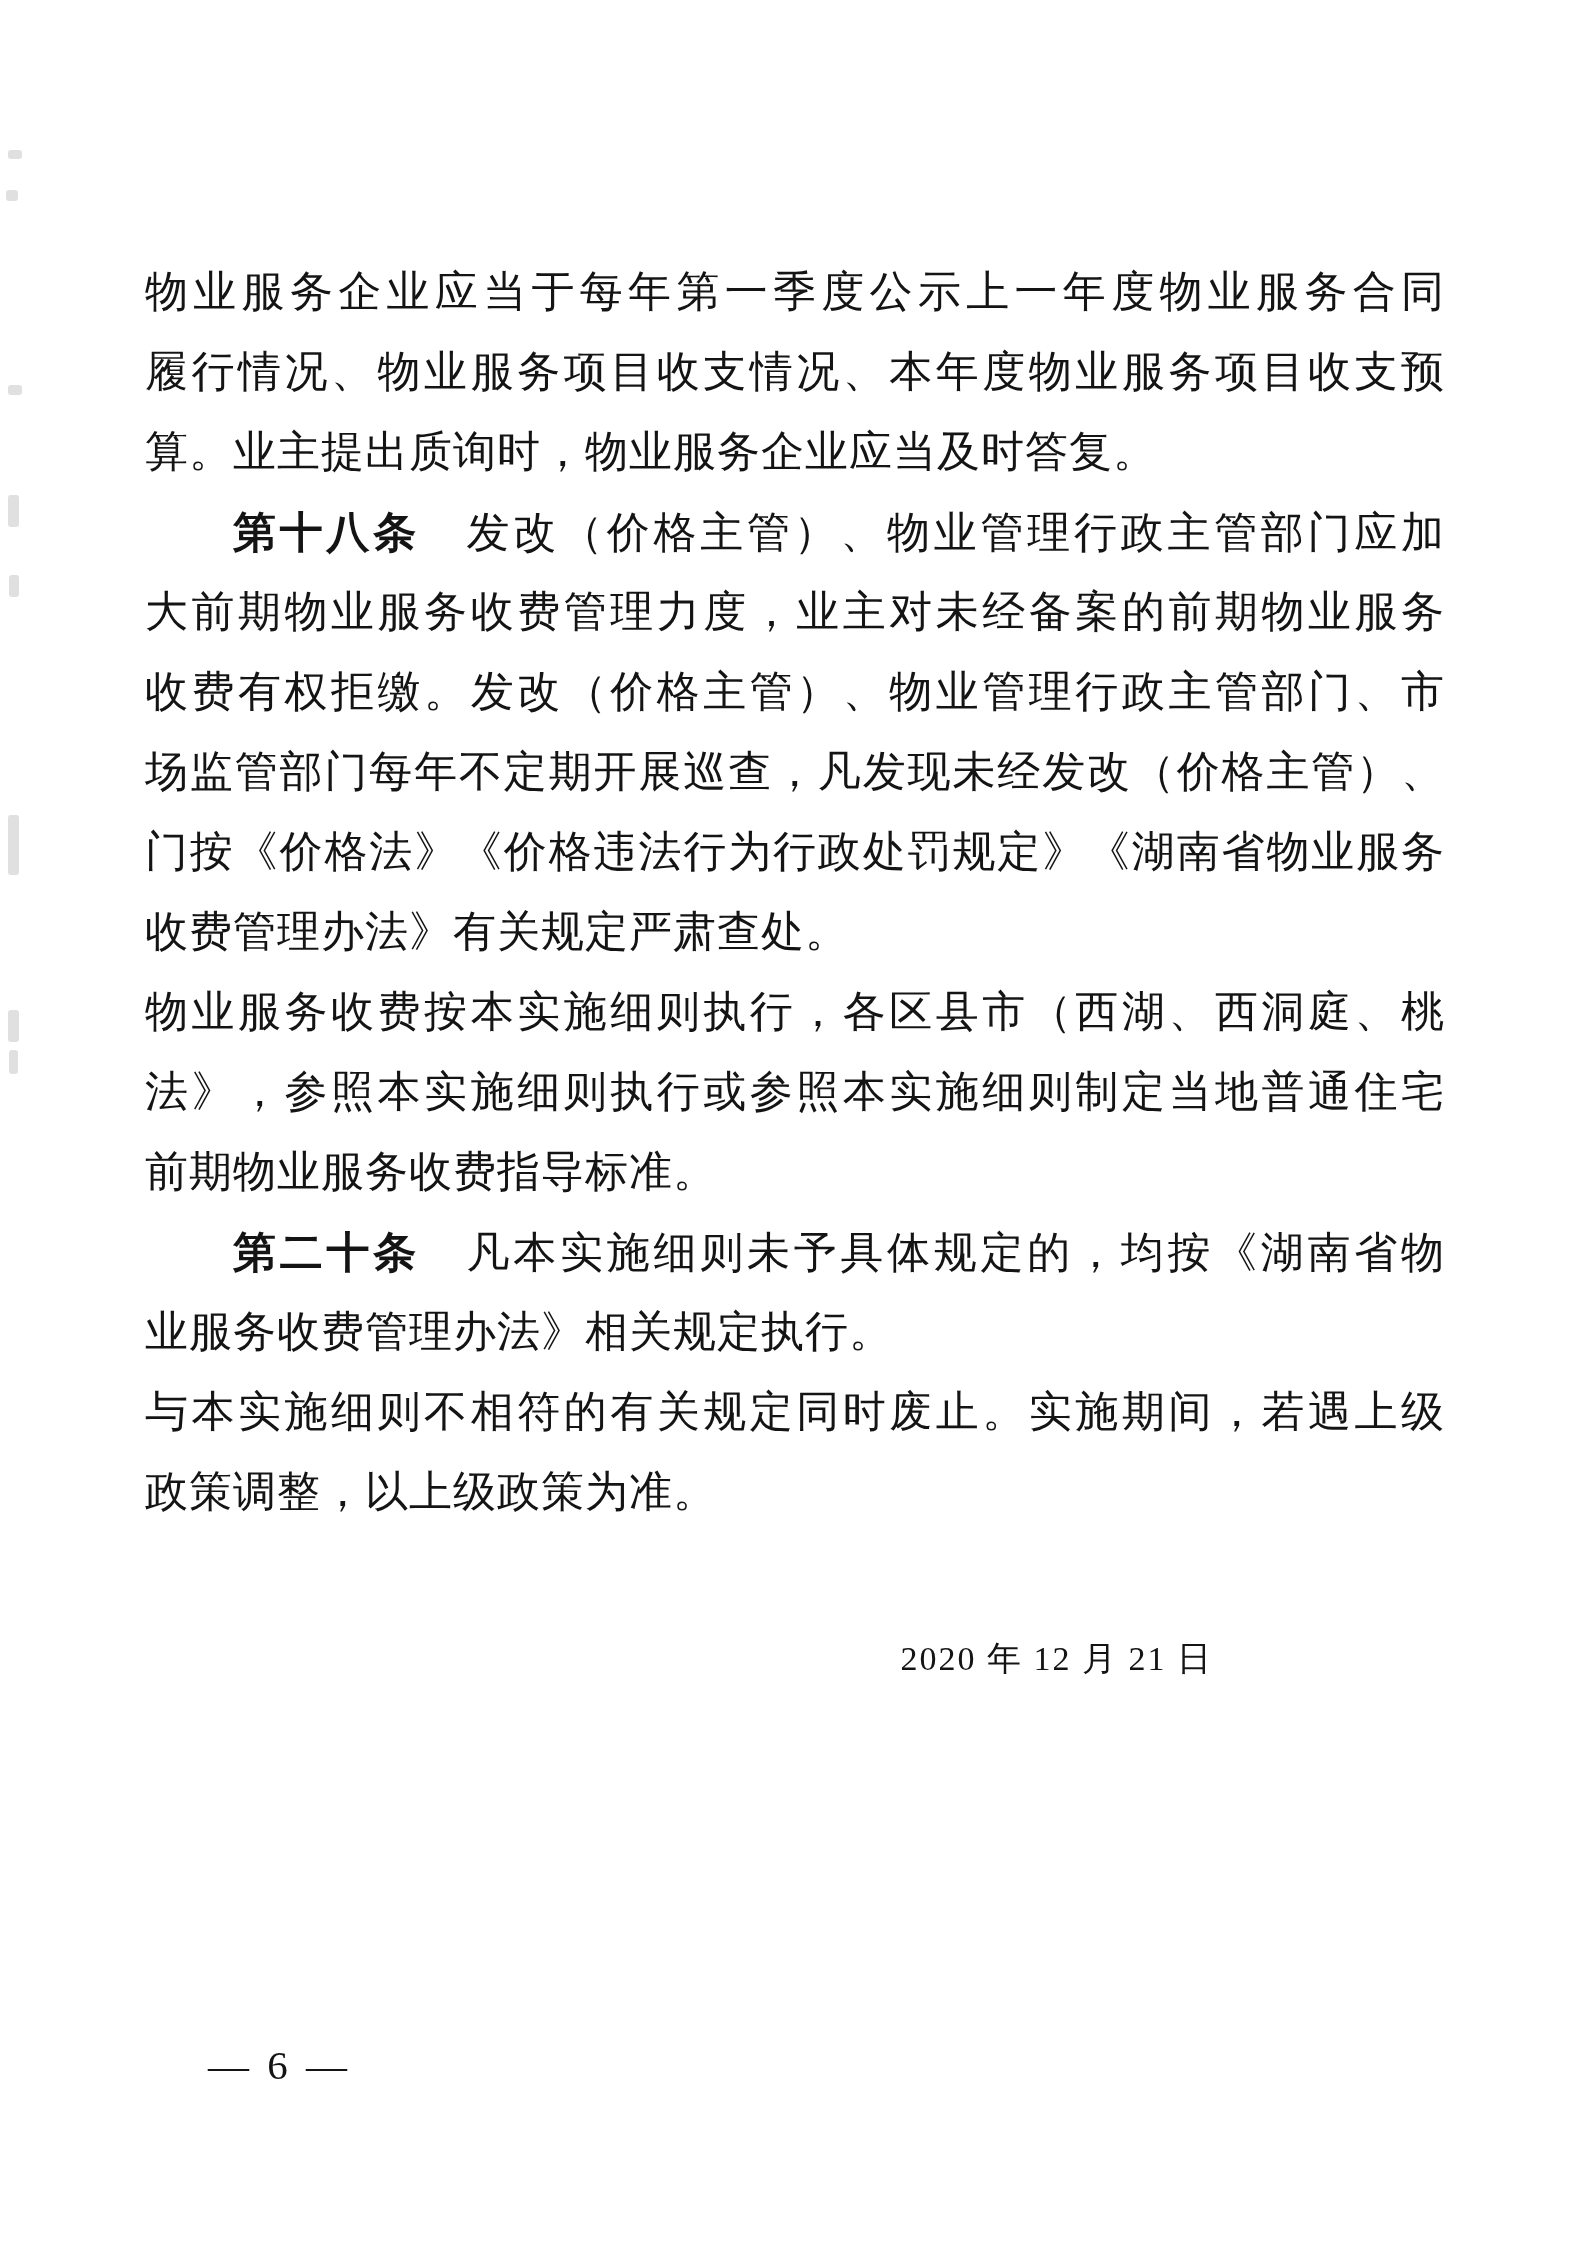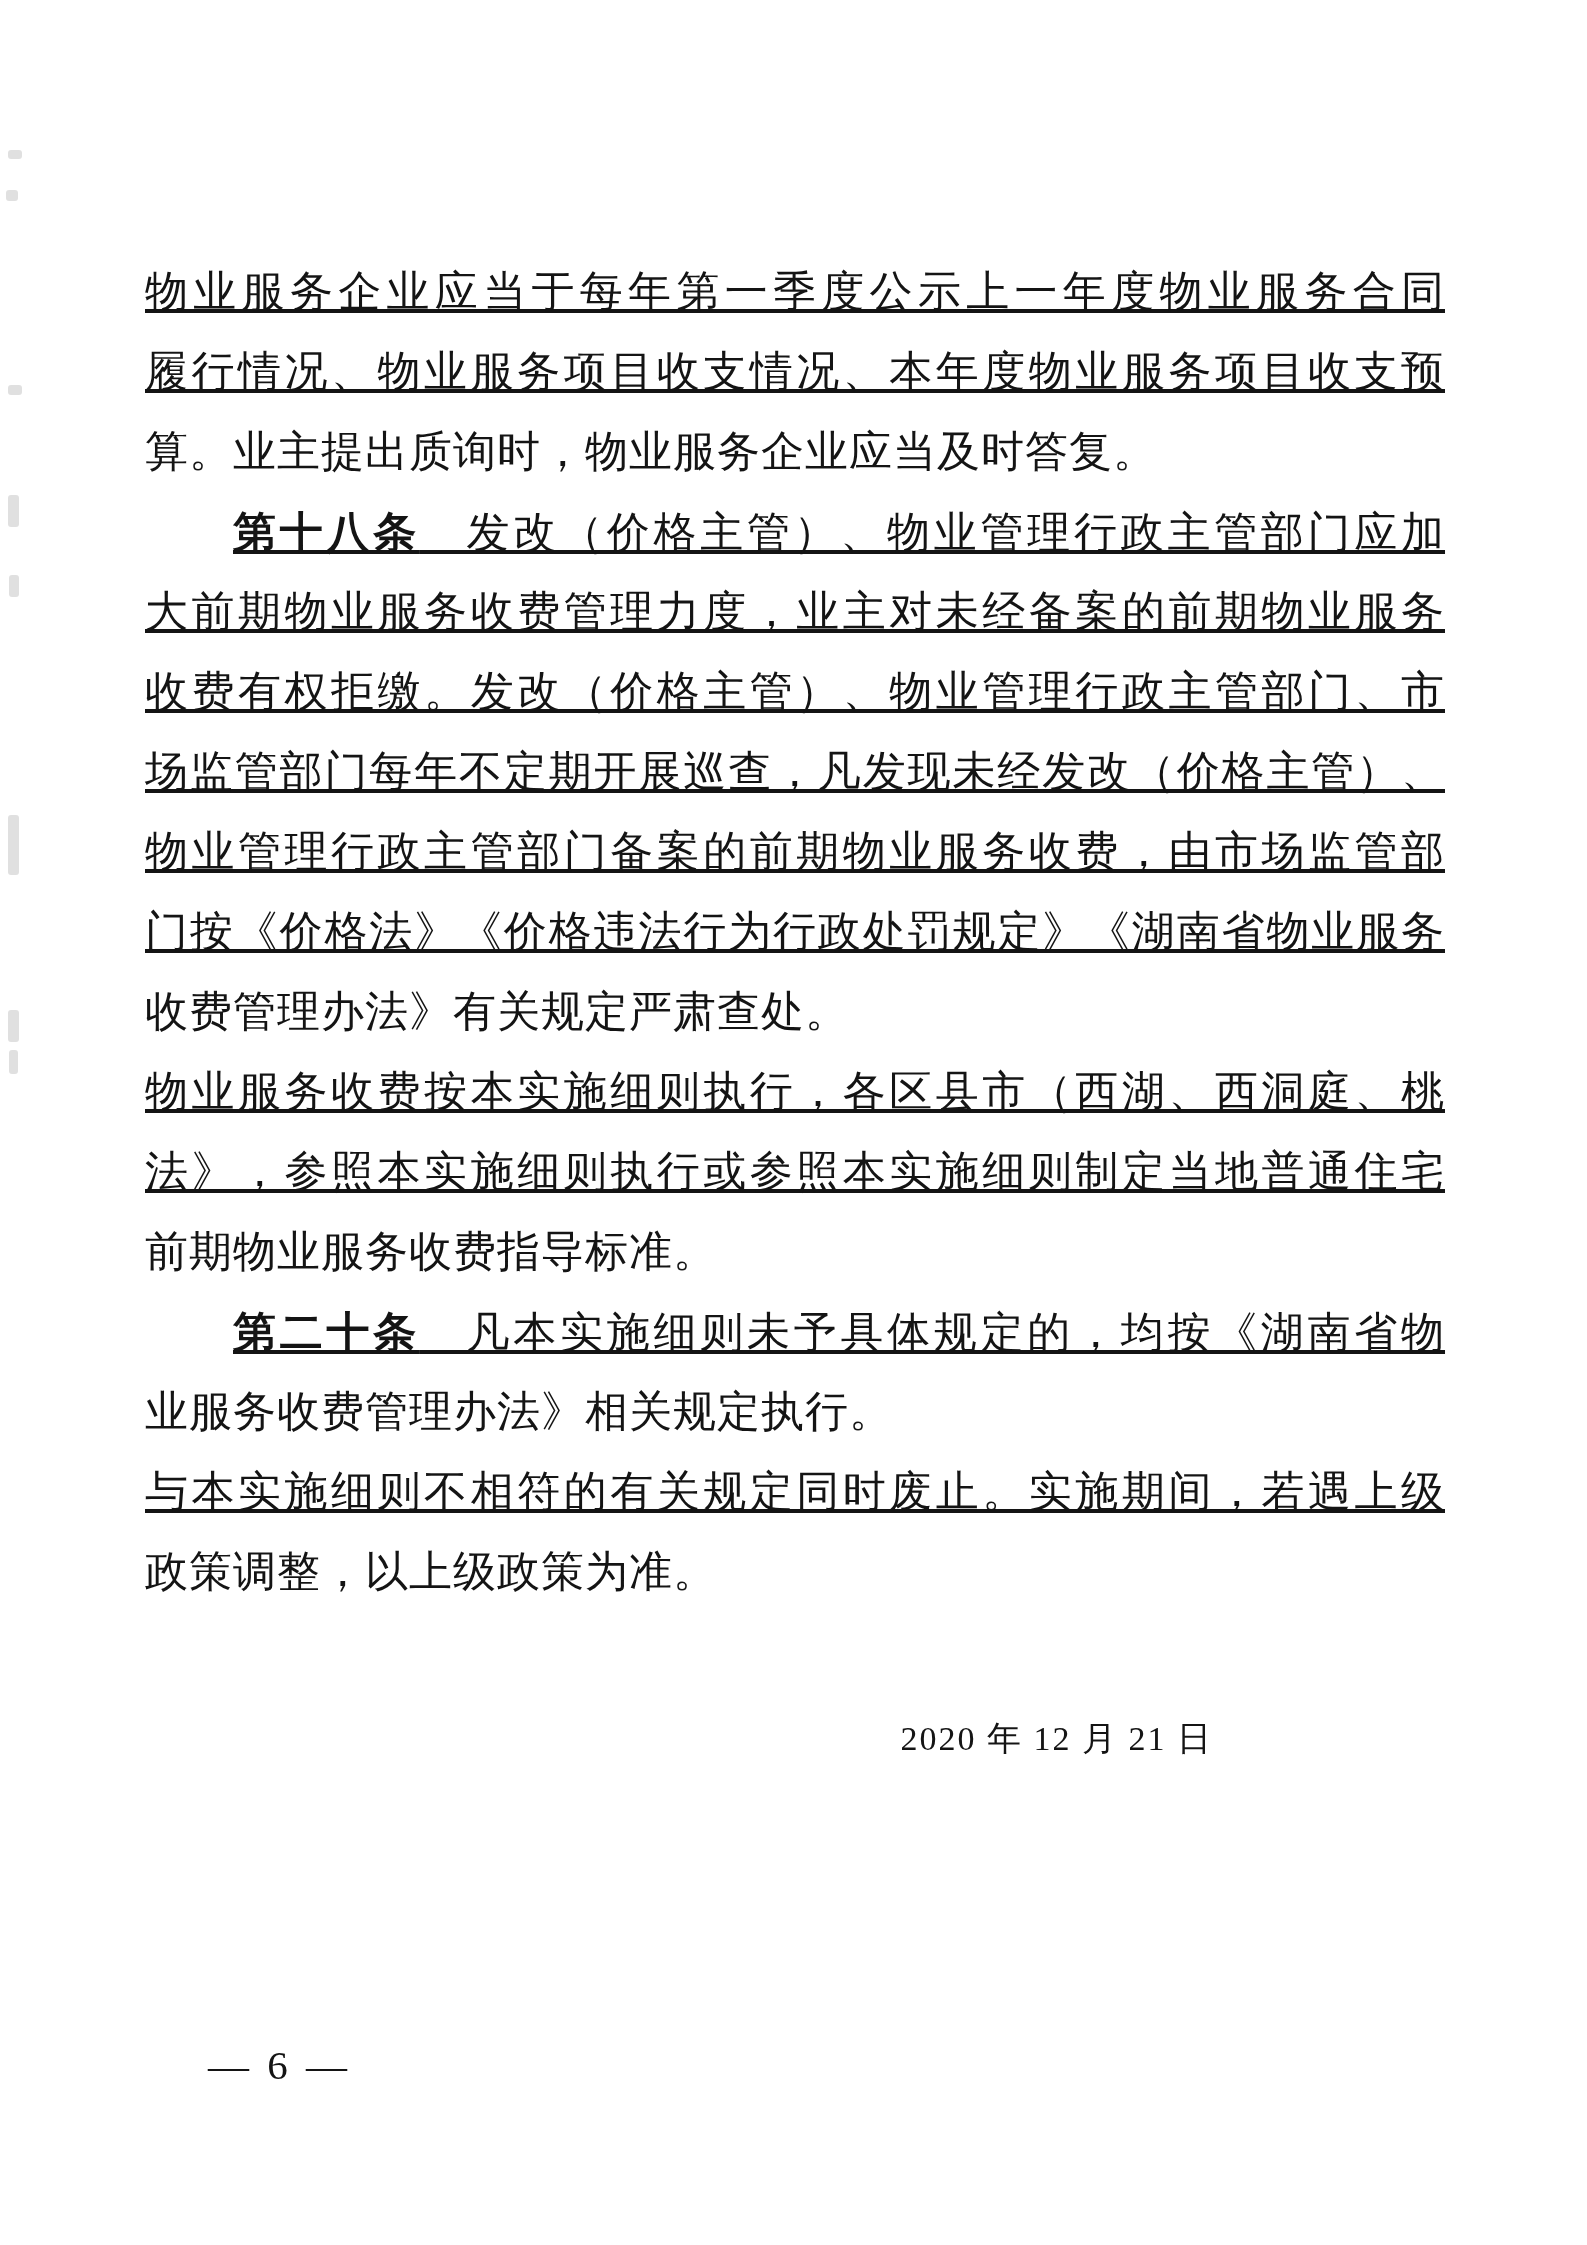--- a/index.html
+++ b/index.html
@@ -20,21 +20,21 @@
   }
   .line {
     font-size: 43px;
     line-height: 80px;
     height: 80px;
     text-align: justify;
     text-justify: inter-character;
     text-align-last: left;
     letter-spacing: 1px;
   }
-  .line.j { text-align-last: justify; text-decoration: underline; }
+  .line.j { text-align-last: justify; }
   .line.ind { padding-left: 88px; }
   .b {
     font-weight: 700;
     font-family: "Liberation Sans", sans-serif;
   }
   .date-line {
     margin-top: 87px;
     font-size: 34px;
     line-height: 80px;
     height: 80px;
@@ -73,21 +73,20 @@
 
   <div class="content">
     <div>
         <div class="line j">物业服务企业应当于每年第一季度公示上一年度物业服务合同</div>
         <div class="line j">履行情况、物业服务项目收支情况、本年度物业服务项目收支预</div>
         <div class="line">算。业主提出质询时，物业服务企业应当及时答复。</div>
         <div class="line j ind"><span class="b">第十八条</span> 发改（价格主管）、物业管理行政主管部门应加</div>
         <div class="line j">大前期物业服务收费管理力度，业主对未经备案的前期物业服务</div>
         <div class="line j">收费有权拒缴。发改（价格主管）、物业管理行政主管部门、市</div>
         <div class="line j">场监管部门每年不定期开展巡查，凡发现未经发改（价格主管）、</div>
-        <div class="line j">物业管理行政主管部门备案的前期物业服务收费，由市场监管部</div>
         <div class="line j">门按《价格法》《价格违法行为行政处罚规定》《湖南省物业服务</div>
         <div class="line">收费管理办法》有关规定严肃查处。</div>
         <div class="line j">物业服务收费按本实施细则执行，各区县市（西湖、西洞庭、桃</div>
         <div class="line j">法》，参照本实施细则执行或参照本实施细则制定当地普通住宅</div>
         <div class="line">前期物业服务收费指导标准。</div>
         <div class="line j ind"><span class="b">第二十条</span> 凡本实施细则未予具体规定的，均按《湖南省物</div>
         <div class="line">业服务收费管理办法》相关规定执行。</div>
         <div class="line j">与本实施细则不相符的有关规定同时废止。实施期间，若遇上级</div>
         <div class="line">政策调整，以上级政策为准。</div>
       </div>

